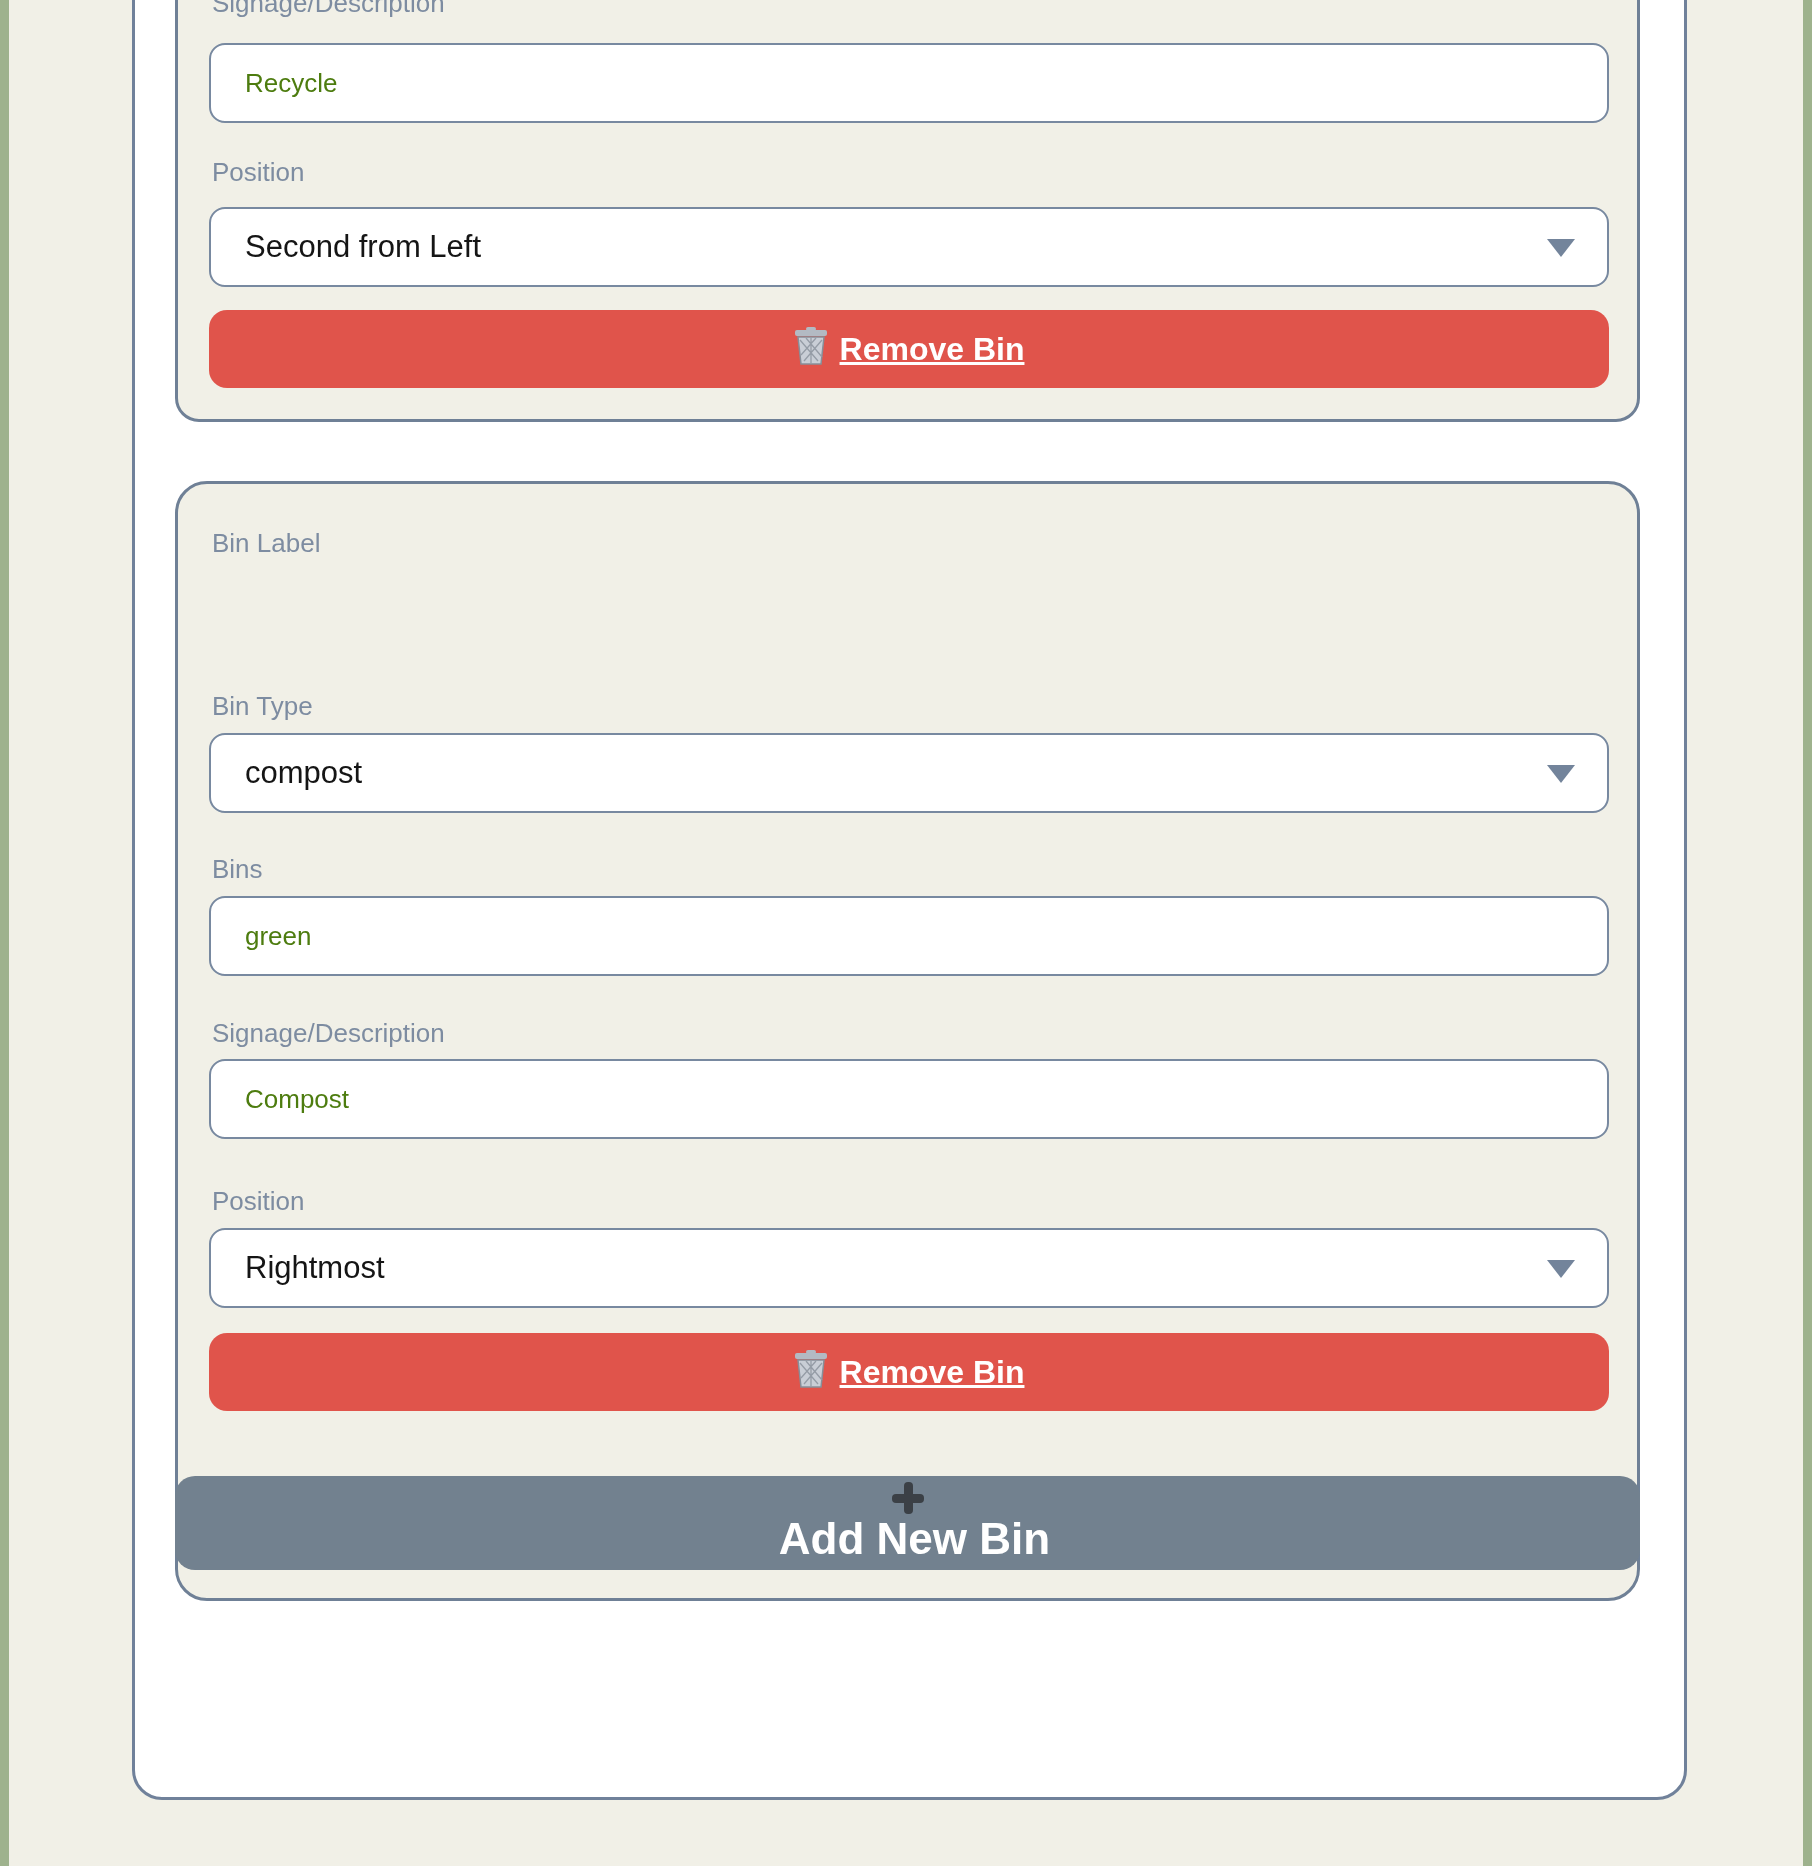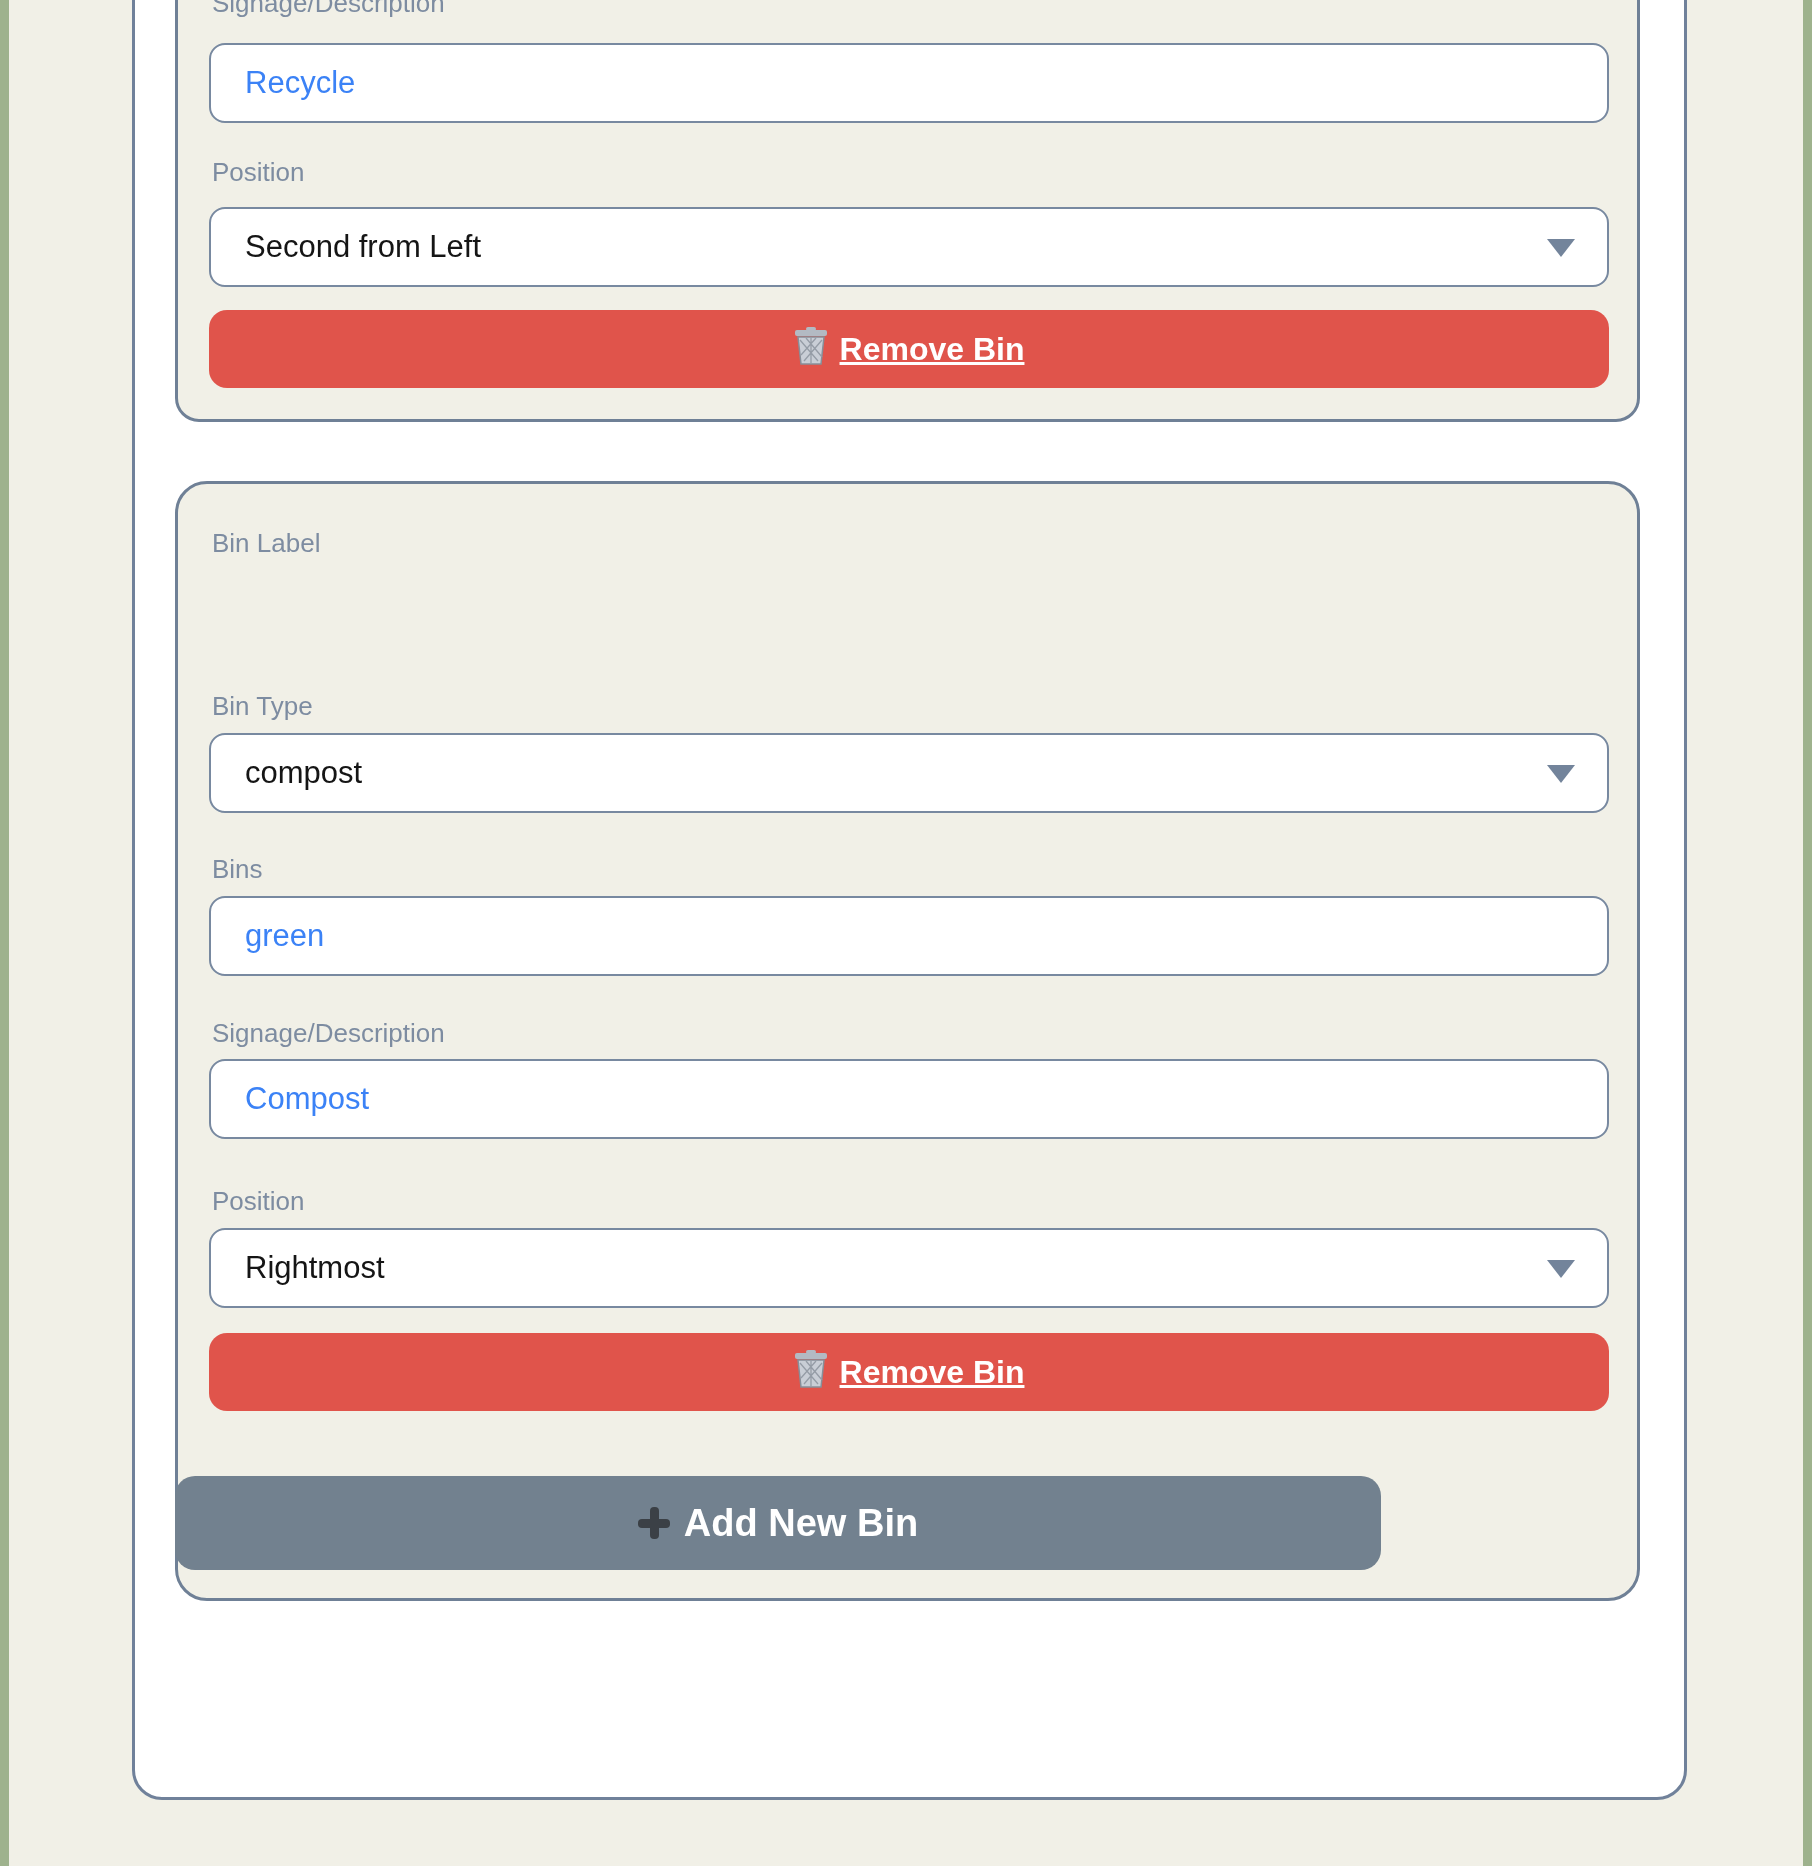--- a/index.html
+++ b/index.html
@@ -15,36 +15,36 @@
   .card{position:absolute;left:40px;width:1465px;background:#F1F0E7;
         border:3px solid #6F8096;border-radius:24px;box-sizing:border-box;}
   .card1{top:-463px;height:982px;}
   .card2{top:578px;height:1120px;border-radius:32px;}
 
   .flabel{position:absolute;left:34px;font-size:26px;line-height:30px;color:#7D8CA1;}
 
   .tinput,.mselect{position:absolute;left:31px;width:1400px;height:80px;box-sizing:border-box;
         background:#FFFFFF;border:2px solid #7889A0;border-radius:16px;}
   .tinput input{width:100%;height:100%;border:none;outline:none;background:transparent;
-        font-family:"Liberation Sans",sans-serif;font-size:31px;color:#3b82f6;padding:8px 34px;
+        font-family:"Liberation Sans",sans-serif;font-size:26px;color:#4d7c0f;padding:8px 34px;
         box-sizing:border-box;}
   .mselect{display:flex;align-items:center;padding:12px 34px;cursor:pointer;}
   .mselect .val{font-size:31px;color:#151515;}
   .arrow{position:absolute;right:32px;top:50%;margin-top:-8px;width:0;height:0;
         border-left:14px solid transparent;border-right:14px solid transparent;
         border-top:18px solid #73849B;}
 
   .btn{position:absolute;display:flex;align-items:center;justify-content:center;
        border:none;cursor:pointer;font-family:"Liberation Sans",sans-serif;font-weight:bold;
        color:#FFFFFF;box-sizing:border-box;}
   .removebtn{left:31px;width:1400px;height:78px;border-radius:18px;background:#E0544B;
        font-size:32px;text-decoration:underline;}
   .removebtn .txt{margin-left:12px;}
 
-  .bigbtn{left:40px;width:1206px;border-radius:20px;font-size:38px;}
+  .bigbtn{left:40px;width:1465px;border-radius:20px;font-size:44px;flex-direction:column;}
   .addbtn{top:1573px;height:94px;background:#72818F;}
   .setupbtn{top:1707px;height:115px;background:#2B322B;}
   .bigbtn .txt{margin-left:14px;}
 
   .plus{position:relative;width:32px;height:32px;display:inline-block;}
   .plus::before{content:"";position:absolute;left:0;top:12px;width:32px;height:9px;
       border-radius:4px;background:#3B4046;}
   .plus::after{content:"";position:absolute;left:12px;top:0;width:9px;height:32px;
       border-radius:4px;background:#3B4046;}
 

